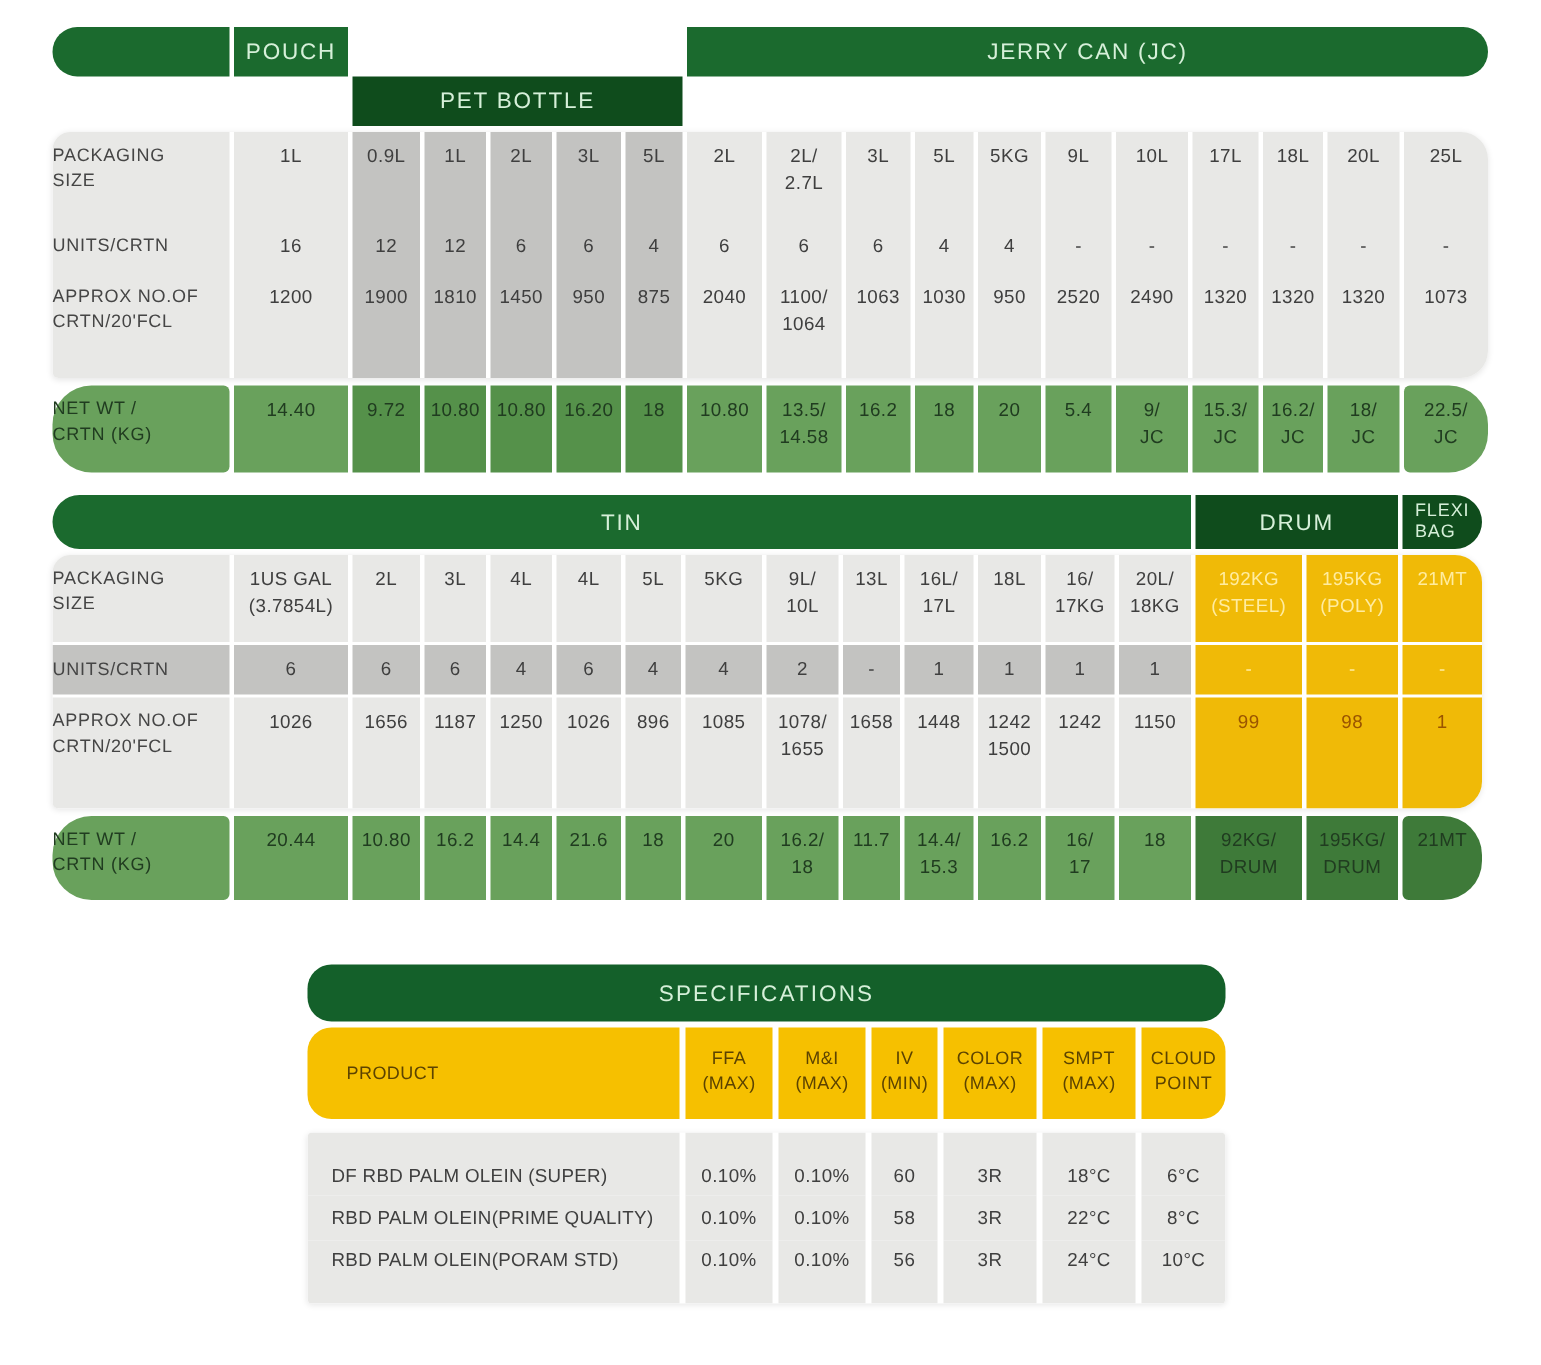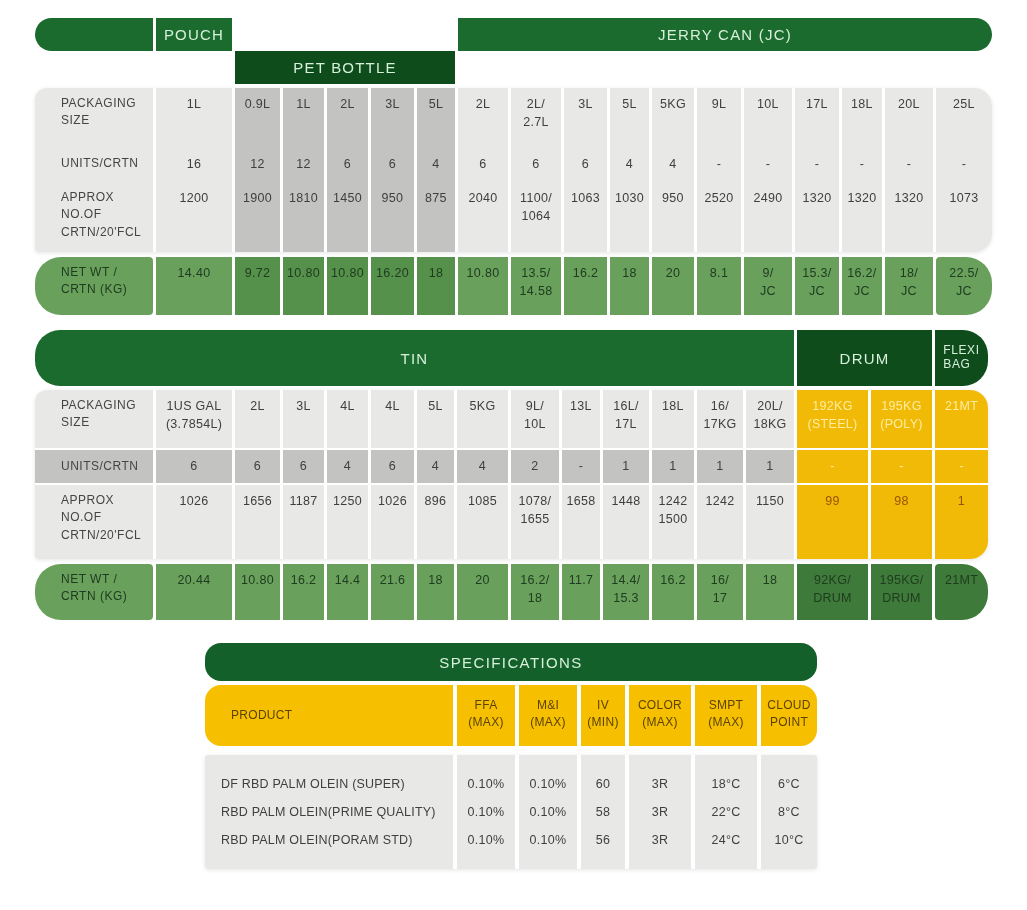--- a/index.html
+++ b/index.html
@@ -19,21 +19,21 @@
   .t2 .grid { grid-template-columns:118px 76px 45px 41px 41px 43px 37px 51px 48px 38px 46px 42px 46px 48px 71px 61px 53px; }
   .t3 .grid { grid-template-columns:248px 58px 58px 44px 62px 62px 56px; column-gap:4px; }
 
   .c {
     white-space:pre-line;
     font-size:12.5px;
     letter-spacing:.3px;
     display:flex; align-items:flex-start; justify-content:center;
     text-align:center; padding-top:7px; line-height:1.45;
   }
-  .rowlabel { justify-content:flex-start; text-align:left; padding-left:26px; font-size:12px; letter-spacing:.5px; color:#454545; }
+  .rowlabel { justify-content:flex-start; text-align:left; padding-left:0; font-size:12px; letter-spacing:.5px; color:#454545; }
 
   
   .hrow { height:66px; }
   .hseg {
     background:#1b6a2e; color:#d6f0d9;
     display:flex; align-items:center; justify-content:center;
     font-size:15px; letter-spacing:1.2px;
   }
   .hseg.dark { background:#0f4c1c; }
   .hseg.first { border-radius:25px 0 0 25px; }
@@ -183,36 +183,36 @@
       <div class="c">10.80</div>
       <div class="c">10.80</div>
       <div class="c">16.20</div>
       <div class="c">18</div>
       <div class="c">10.80</div>
       <div class="c">13.5/
 14.58</div>
       <div class="c">16.2</div>
       <div class="c">18</div>
       <div class="c">20</div>
-      <div class="c">8.1</div>
+      <div class="c">5.4</div>
       <div class="c">9/
 JC</div>
       <div class="c">15.3/
 JC</div>
       <div class="c">16.2/
 JC</div>
       <div class="c">18/
 JC</div>
       <div class="c">22.5/
 JC</div>
     </div>
   </section>
 
   <section class="ptable t2" style="left:35px; top:330px; width:953px;">
-    <div class="grid hrow" style="height:56px;">
+    <div class="grid hrow" style="height:36px;">
       <div class="hseg first seg-tin">TIN</div>
       <div class="hseg dark seg-drum">DRUM</div>
       <div class="hseg dark last seg-flexi">FLEXI
 BAG</div>
     </div>
 
     <div class="bodyblock">
       <div class="grid brow row-pack">
         <div class="c rowlabel">PACKAGING
 SIZE</div>

